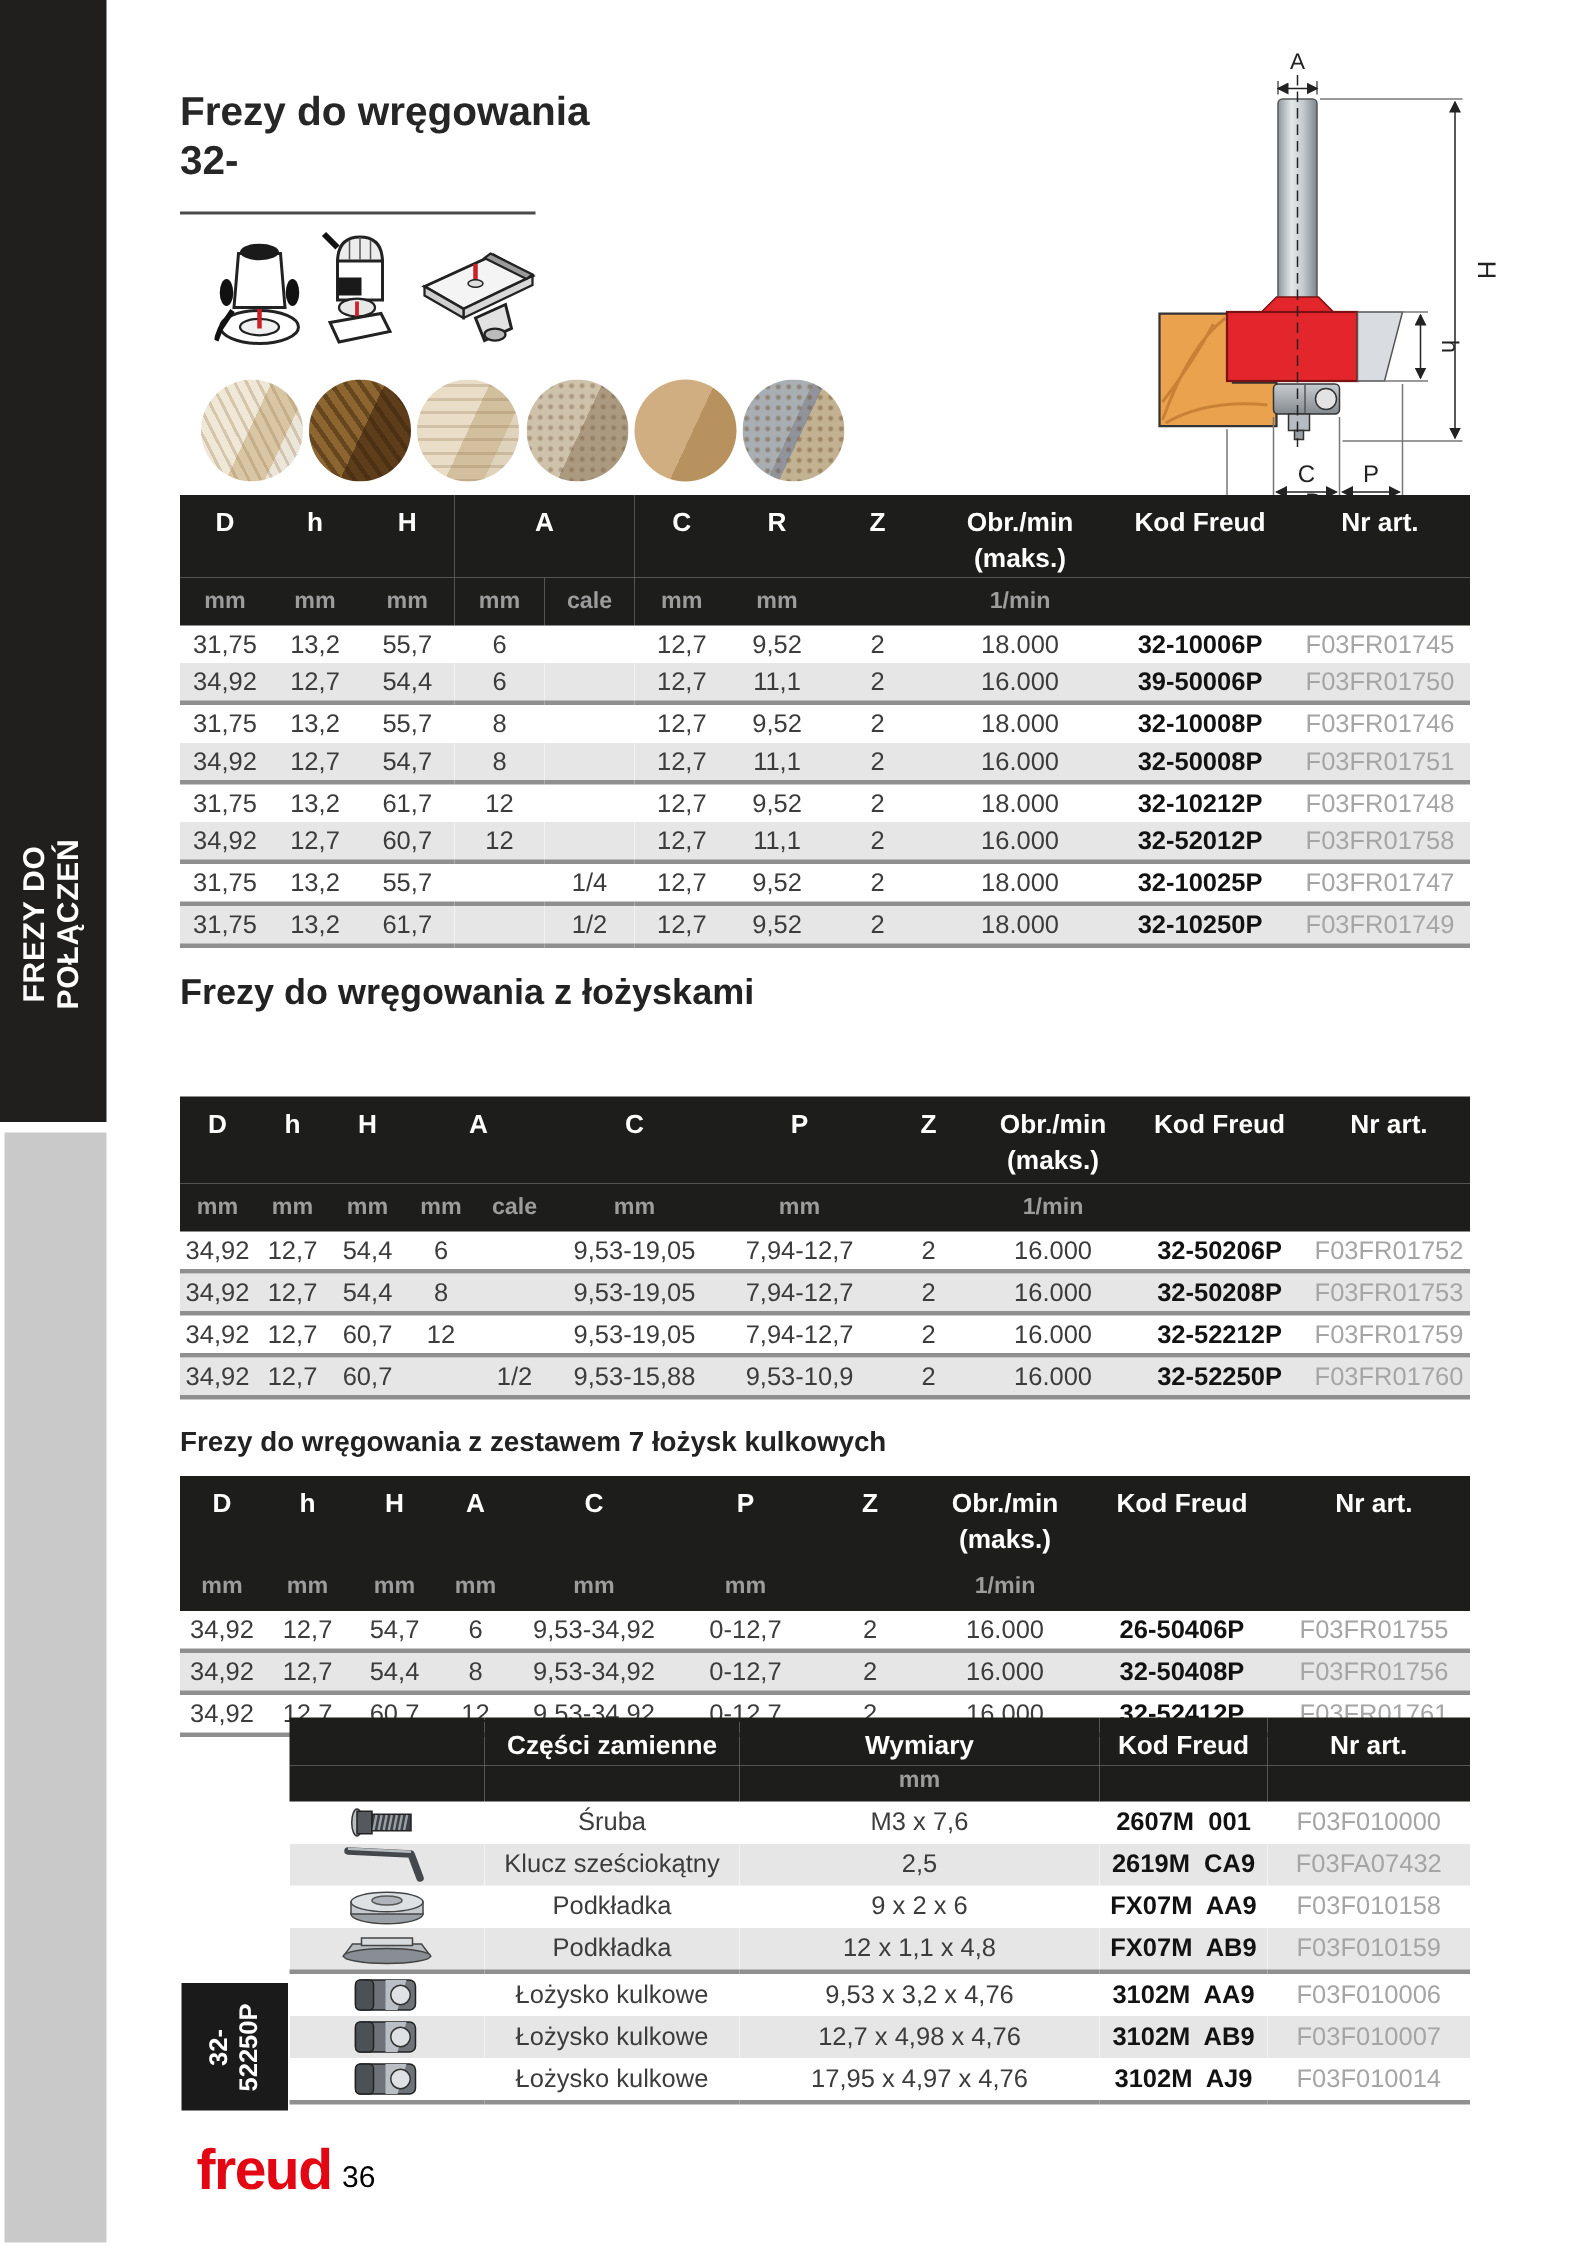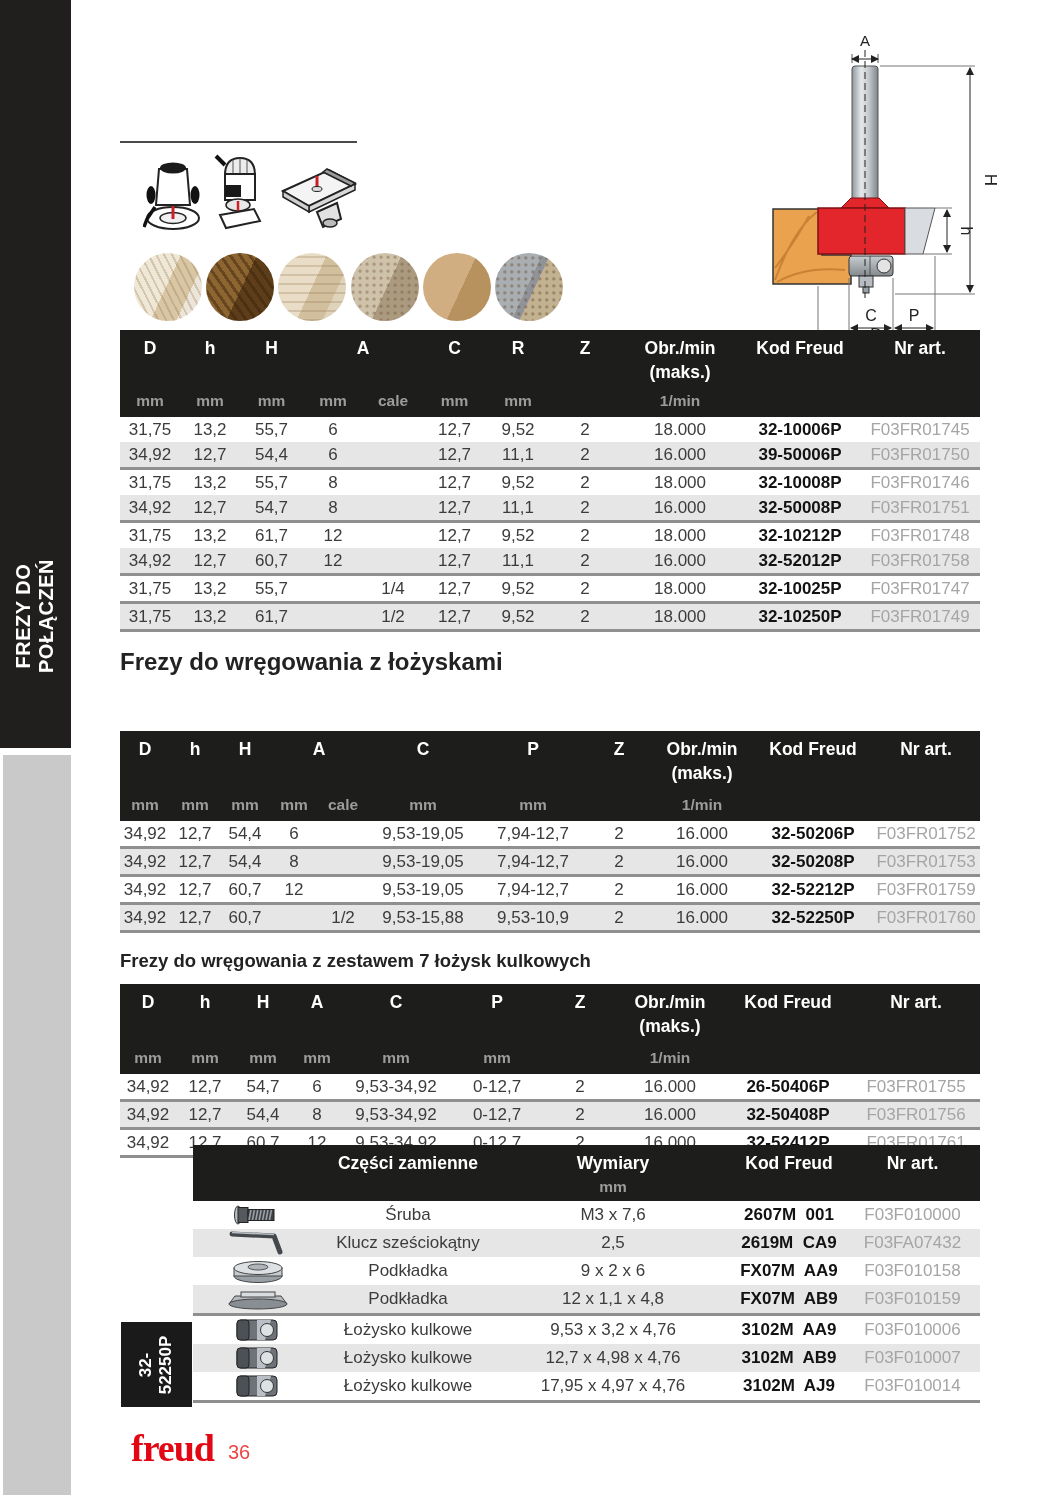--- a/index.html
+++ b/index.html
@@ -51,37 +51,41 @@
   tbody tr.alt{background:#e6e6e6;}
   tbody tr.grp td{border-bottom:3px solid #8f8f8f;}
   td.kod{font-weight:bold;color:#121212;white-space:pre;}
   td.nrart{color:#a5a5a5;}
   td.icon-cell svg{vertical-align:middle;}
   
   .prod-label{position:absolute;left:121px;top:1322px;width:71px;height:85px;background:#1a1a1a;}
   .prod-label-text{position:absolute;left:-10px;top:22px;width:92px;height:42px;transform:rotate(-90deg);
                    color:#fff;font-weight:bold;font-size:17px;line-height:1.15;text-align:center;white-space:nowrap;}
   
-  .logo{position:absolute;left:131px;top:1426px;font-family:Liberation Serif, serif;font-weight:bold;
+  .logo{position:absolute;left:131px;top:1426px;font-family:Liberation Sans, sans-serif;font-weight:bold;
         font-size:38px;color:#e30613;letter-spacing:-1px;}
-  .pagenum{position:absolute;left:228px;top:1441px;font-size:20px;color:#ef4444;}
+  .pagenum{position:absolute;left:228px;top:1441px;font-size:20px;color:#000000;}
 </style>
 </head>
 <body>
 
 <div class="page">
 
   <div class="rail-black">
     <div class="rail-text">
       <div>FREZY DO</div>
       <div>POŁĄCZEŃ</div>
     </div>
   </div>
   <div class="rail-gray"></div>
 
+  <div class="title">
+    <div>Frezy do wręgowania</div>
+    <div>32-</div>
+  </div>
   <div class="title-rule"></div>
 
   <div class="machines">
     <svg style="left:0;top:2px" width="60" height="78" viewBox="0 0 60 78">
       <ellipse cx="30" cy="63" rx="26" ry="11" fill="#fff" stroke="#222" stroke-width="2"></ellipse>
       <ellipse cx="30" cy="63" rx="13" ry="5.5" fill="#f0f0f0" stroke="#222" stroke-width="1.5"></ellipse>
       <line x1="30" y1="50" x2="30" y2="64" stroke="#cc2027" stroke-width="3"></line>
       <path d="M16,14 L44,14 L47,50 L13,50 Z" fill="#fff" stroke="#222" stroke-width="2"></path>
       <ellipse cx="30" cy="13" rx="13" ry="5.5" fill="#1a1a1a"></ellipse>
       <ellipse cx="8" cy="40" rx="4.5" ry="9" fill="#111"></ellipse>

